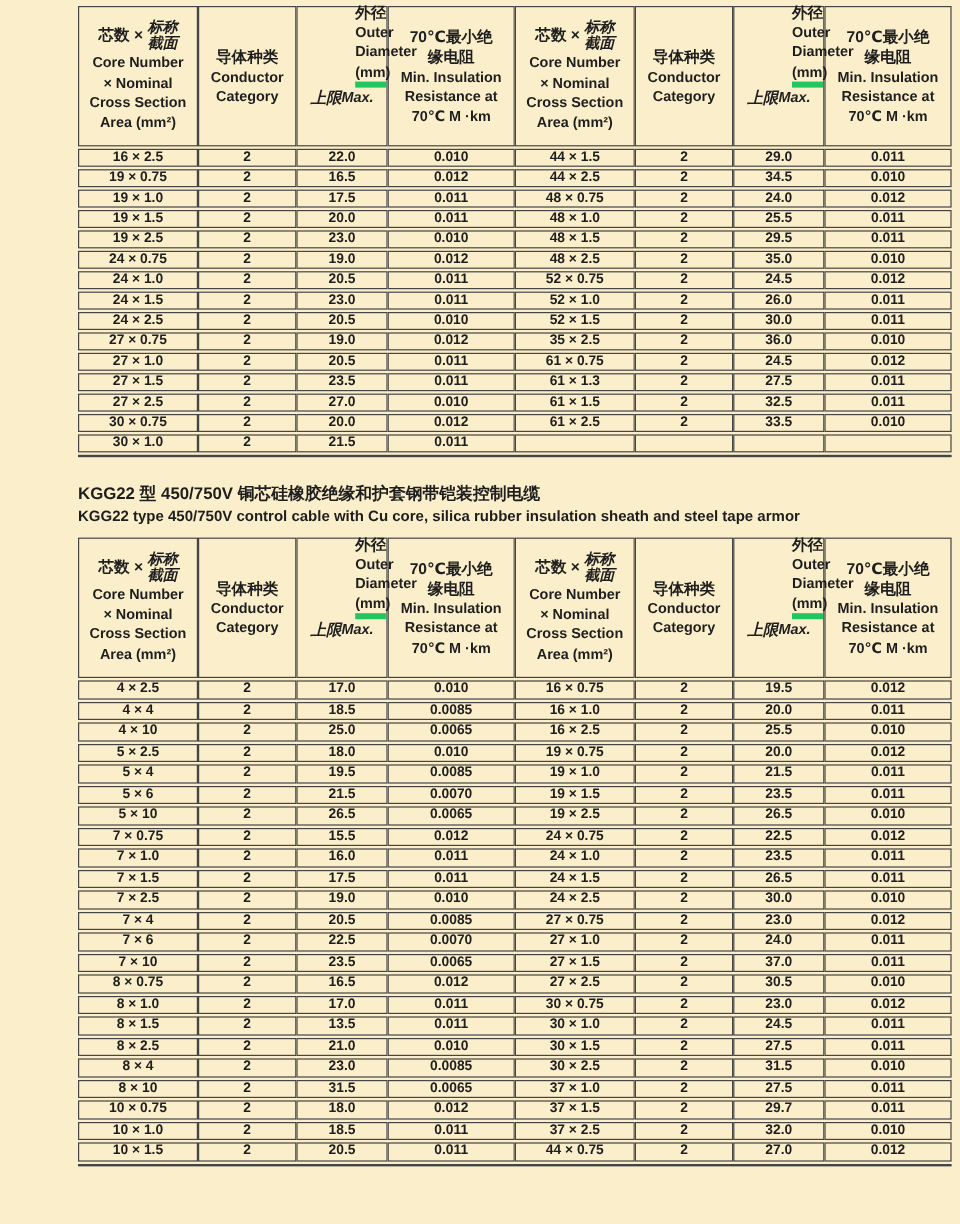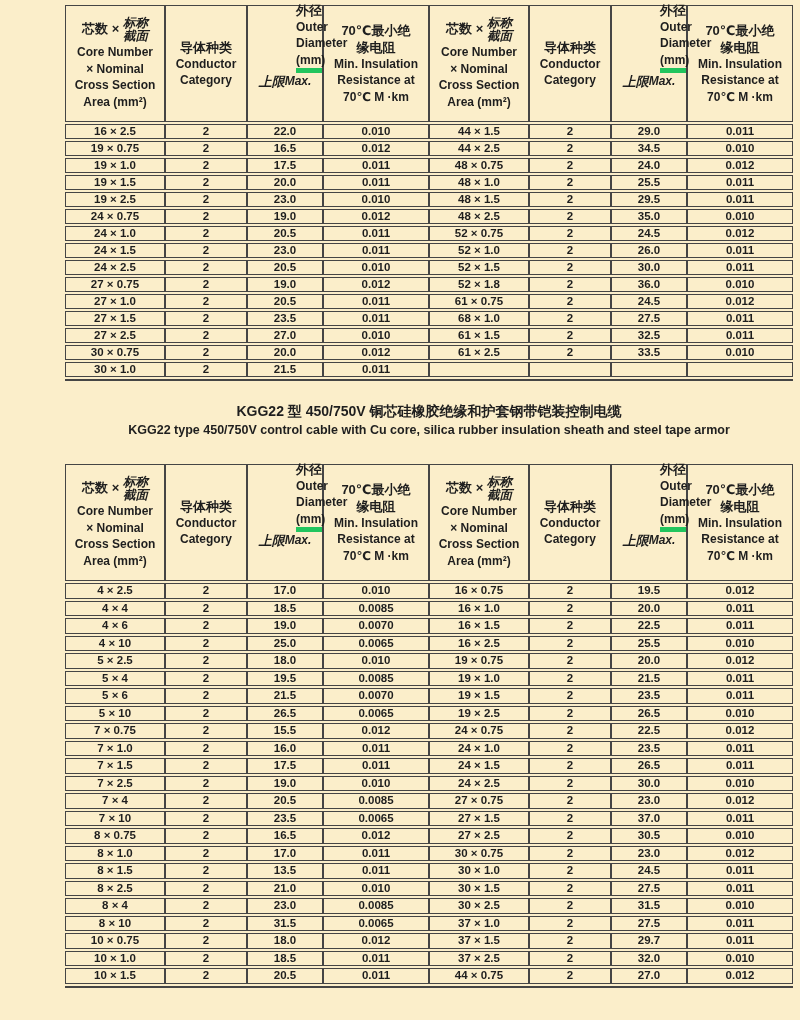--- a/index.html
+++ b/index.html
@@ -29,21 +29,21 @@
   #table2 td{height:13.5px;}
   table.spec th{height:111px;font-weight:bold;}
   .zh{font-size:13px;line-height:17px;}
   .en{font-size:12px;line-height:16.5px;}
   .zh-line{font-size:13px;line-height:15px;margin-bottom:1px;}
   .stack{display:inline-block;vertical-align:middle;font-size:12.5px;line-height:13px;font-style:italic;}
   .stack span{display:block;}
   th.split-cell{padding:0;}
   .split-top{height:62px;display:flex;flex-direction:column;justify-content:flex-end;border-bottom:5px solid #22c55e;margin-left:48px;}
   .split-bottom{height:48px;display:flex;flex-direction:row;justify-content:center;font-style:italic;}
-  .title-block{margin-top:20px;margin-bottom:22px;text-align:center;}
+  .title-block{margin-top:20px;margin-bottom:6px;text-align:left;}
   .title-zh{font-size:14px;line-height:20px;}
   .title-en{font-size:12.5px;line-height:19px;}
 </style>
 </head>
 <body>
 
 <div class="page">
   <div class="content">
 
     <table class="spec" id="table1">
@@ -224,41 +224,41 @@
             <td>52 × 1.5</td>
             <td>2</td>
             <td>30.0</td>
             <td>0.011</td>
           </tr>
           <tr>
             <td>27 × 0.75</td>
             <td>2</td>
             <td>19.0</td>
             <td>0.012</td>
-            <td>52 × 1.8</td>
+            <td>35 × 2.5</td>
             <td>2</td>
             <td>36.0</td>
             <td>0.010</td>
           </tr>
           <tr>
             <td>27 × 1.0</td>
             <td>2</td>
             <td>20.5</td>
             <td>0.011</td>
             <td>61 × 0.75</td>
             <td>2</td>
             <td>24.5</td>
             <td>0.012</td>
           </tr>
           <tr>
             <td>27 × 1.5</td>
             <td>2</td>
             <td>23.5</td>
             <td>0.011</td>
-            <td>68 × 1.0</td>
+            <td>61 × 1.3</td>
             <td>2</td>
             <td>27.5</td>
             <td>0.011</td>
           </tr>
           <tr>
             <td>27 × 2.5</td>
             <td>2</td>
             <td>27.0</td>
             <td>0.010</td>
             <td>61 × 1.5</td>
@@ -398,30 +398,20 @@
             <td>4 × 4</td>
             <td>2</td>
             <td>18.5</td>
             <td>0.0085</td>
             <td>16 × 1.0</td>
             <td>2</td>
             <td>20.0</td>
             <td>0.011</td>
           </tr>
           <tr>
-            <td>4 × 6</td>
-            <td>2</td>
-            <td>19.0</td>
-            <td>0.0070</td>
-            <td>16 × 1.5</td>
-            <td>2</td>
-            <td>22.5</td>
-            <td>0.011</td>
-          </tr>
-          <tr>
             <td>4 × 10</td>
             <td>2</td>
             <td>25.0</td>
             <td>0.0065</td>
             <td>16 × 2.5</td>
             <td>2</td>
             <td>25.5</td>
             <td>0.010</td>
           </tr>
           <tr>
@@ -506,20 +496,30 @@
           </tr>
           <tr>
             <td>7 × 4</td>
             <td>2</td>
             <td>20.5</td>
             <td>0.0085</td>
             <td>27 × 0.75</td>
             <td>2</td>
             <td>23.0</td>
             <td>0.012</td>
+          </tr>
+          <tr>
+            <td>7 × 6</td>
+            <td>2</td>
+            <td>22.5</td>
+            <td>0.0070</td>
+            <td>27 × 1.0</td>
+            <td>2</td>
+            <td>24.0</td>
+            <td>0.011</td>
           </tr>
           <tr>
             <td>7 × 10</td>
             <td>2</td>
             <td>23.5</td>
             <td>0.0065</td>
             <td>27 × 1.5</td>
             <td>2</td>
             <td>37.0</td>
             <td>0.011</td>

